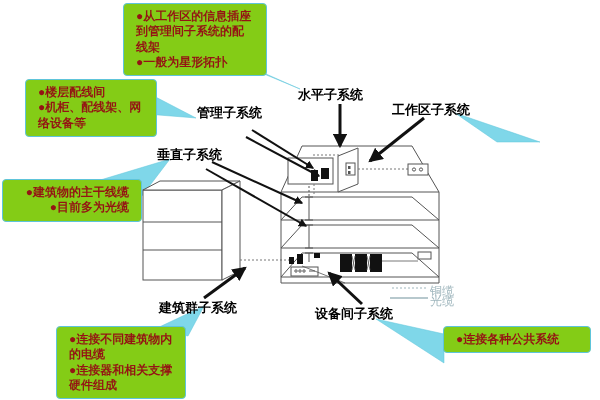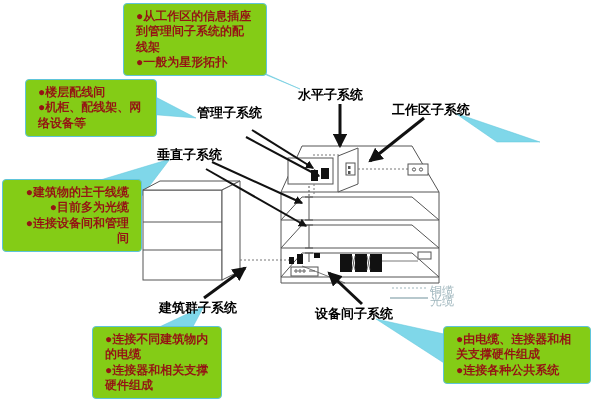--- a/index.html
+++ b/index.html
@@ -170,31 +170,29 @@
   </div>
 
   <div class="callout" style="left:25px;top:79px;width:106px;">
     <div class="cl">●楼层配线间</div>
     <div class="cl">●机柜、配线架、网络设备等</div>
   </div>
 
   <div class="callout" style="left:2px;top:179px;width:114px;text-align:right;">
     <div class="cl">●建筑物的主干线缆</div>
     <div class="cl">●目前多为光缆</div>
-    <div class="cl">●连接设备间和管理间</div>
-  </div>
-
-  <div class="callout" style="left:56px;top:326px;width:104px;margin-left:36px;">
+  </div>
+
+  <div class="callout" style="left:56px;top:326px;width:104px;">
     <div class="cl">●连接不同建筑物内的电缆</div>
     <div class="cl">●连接器和相关支撑硬件组成</div>
   </div>
 
 
   <div class="callout" style="left:443px;top:326px;width:122px;">
-    <div class="cl">●由电缆、连接器和相关支撑硬件组成</div>
     <div class="cl">●连接各种公共系统</div>
   </div>
 
   <div class="syslabel" style="left:298px;top:86px;">水平子系统</div>
   <div class="syslabel" style="left:392px;top:101px;font-family:Liberation Mono, monospace;">工作区子系统</div>
   <div class="syslabel" style="left:197px;top:104px;">管理子系统</div>
   <div class="syslabel" style="left:157px;top:146px;">垂直子系统</div>
   <div class="syslabel" style="left:159px;top:299px;">建筑群子系统</div>
   <div class="syslabel" style="left:315px;top:305px;">设备间子系统</div>
 

